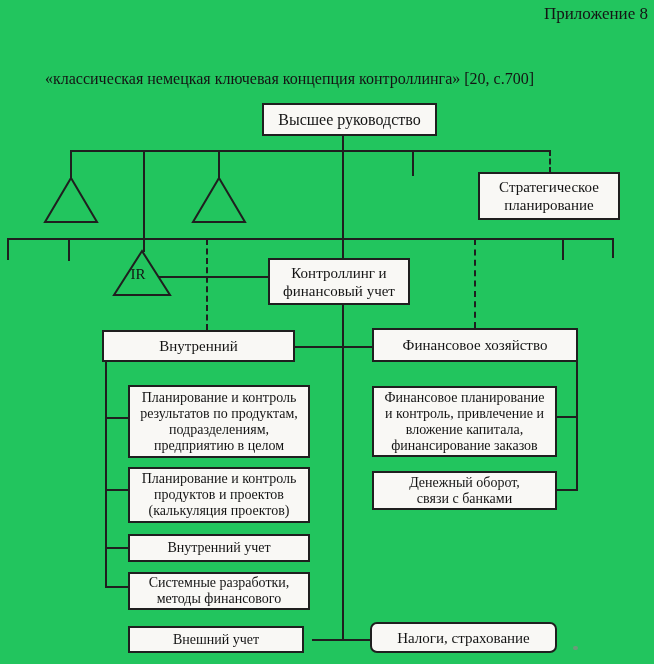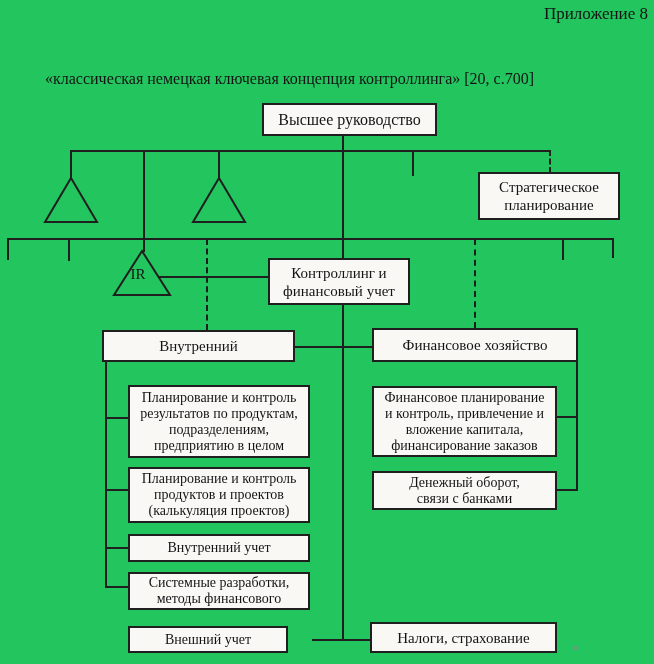--- a/index.html
+++ b/index.html
@@ -107,27 +107,27 @@
 
   <div class="box" style="left:128px; top:467px; width:182px; height:56px;">Планирование и контроль
 продуктов и проектов
 (калькуляция проектов)</div>
 
   <div class="box" style="left:128px; top:534px; width:182px; height:28px;">Внутренний учет</div>
 
   <div class="box" style="left:128px; top:572px; width:182px; height:38px;">Системные разработки,
 методы финансового</div>
 
-  <div class="box" style="left:128px; top:626px; width:160px; height:27px;">Внешний учет</div>
+  <div class="box" style="left:128px; top:626px; width:176px; height:27px;">Внешний учет</div>
 
   <div class="box" style="left:372px; top:386px; width:185px; height:71px;">Финансовое планирование
 и контроль, привлечение и
 вложение капитала,
 финансирование заказов</div>
 
   <div class="box" style="left:372px; top:471px; width:185px; height:39px;">Денежный оборот,
 связи с банками</div>
 
-  <div class="box fs15" style="left:370px; top:622px; width:187px; height:31px;">Налоги, страхование</div>
+  <div class="box fs15" style="left:370px; top:622px; width:187px; height:31px;border-radius:7px;">Налоги, страхование</div>
 
   <div class="speck"></div>
 
 </div>
 
 </body></html>

